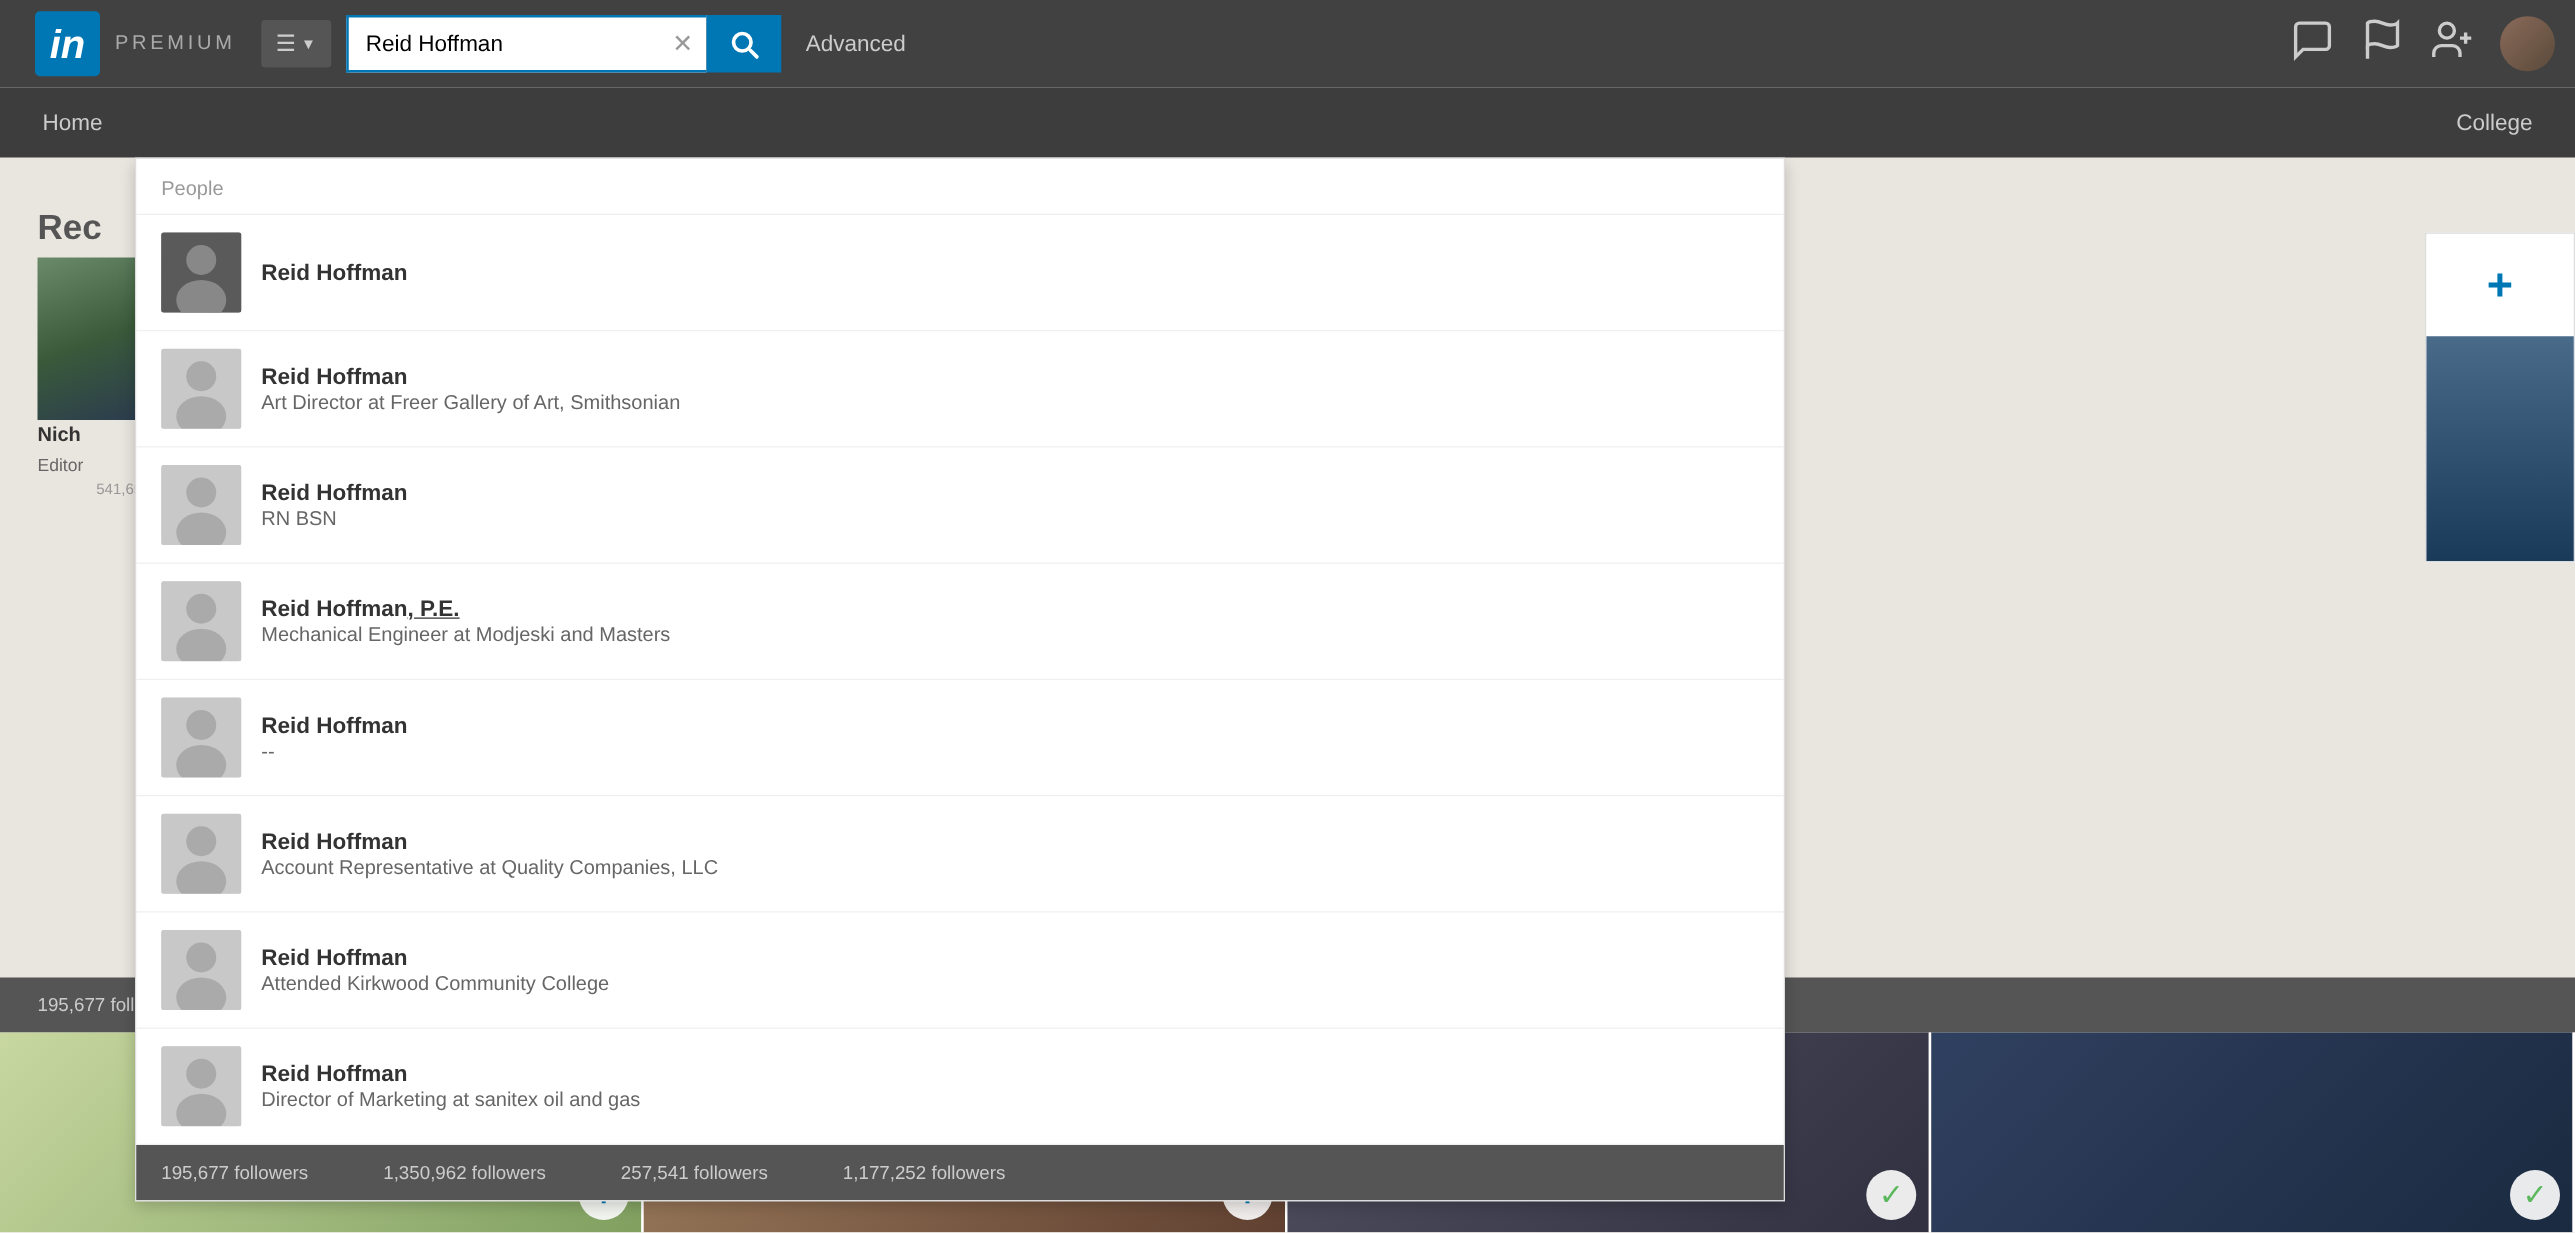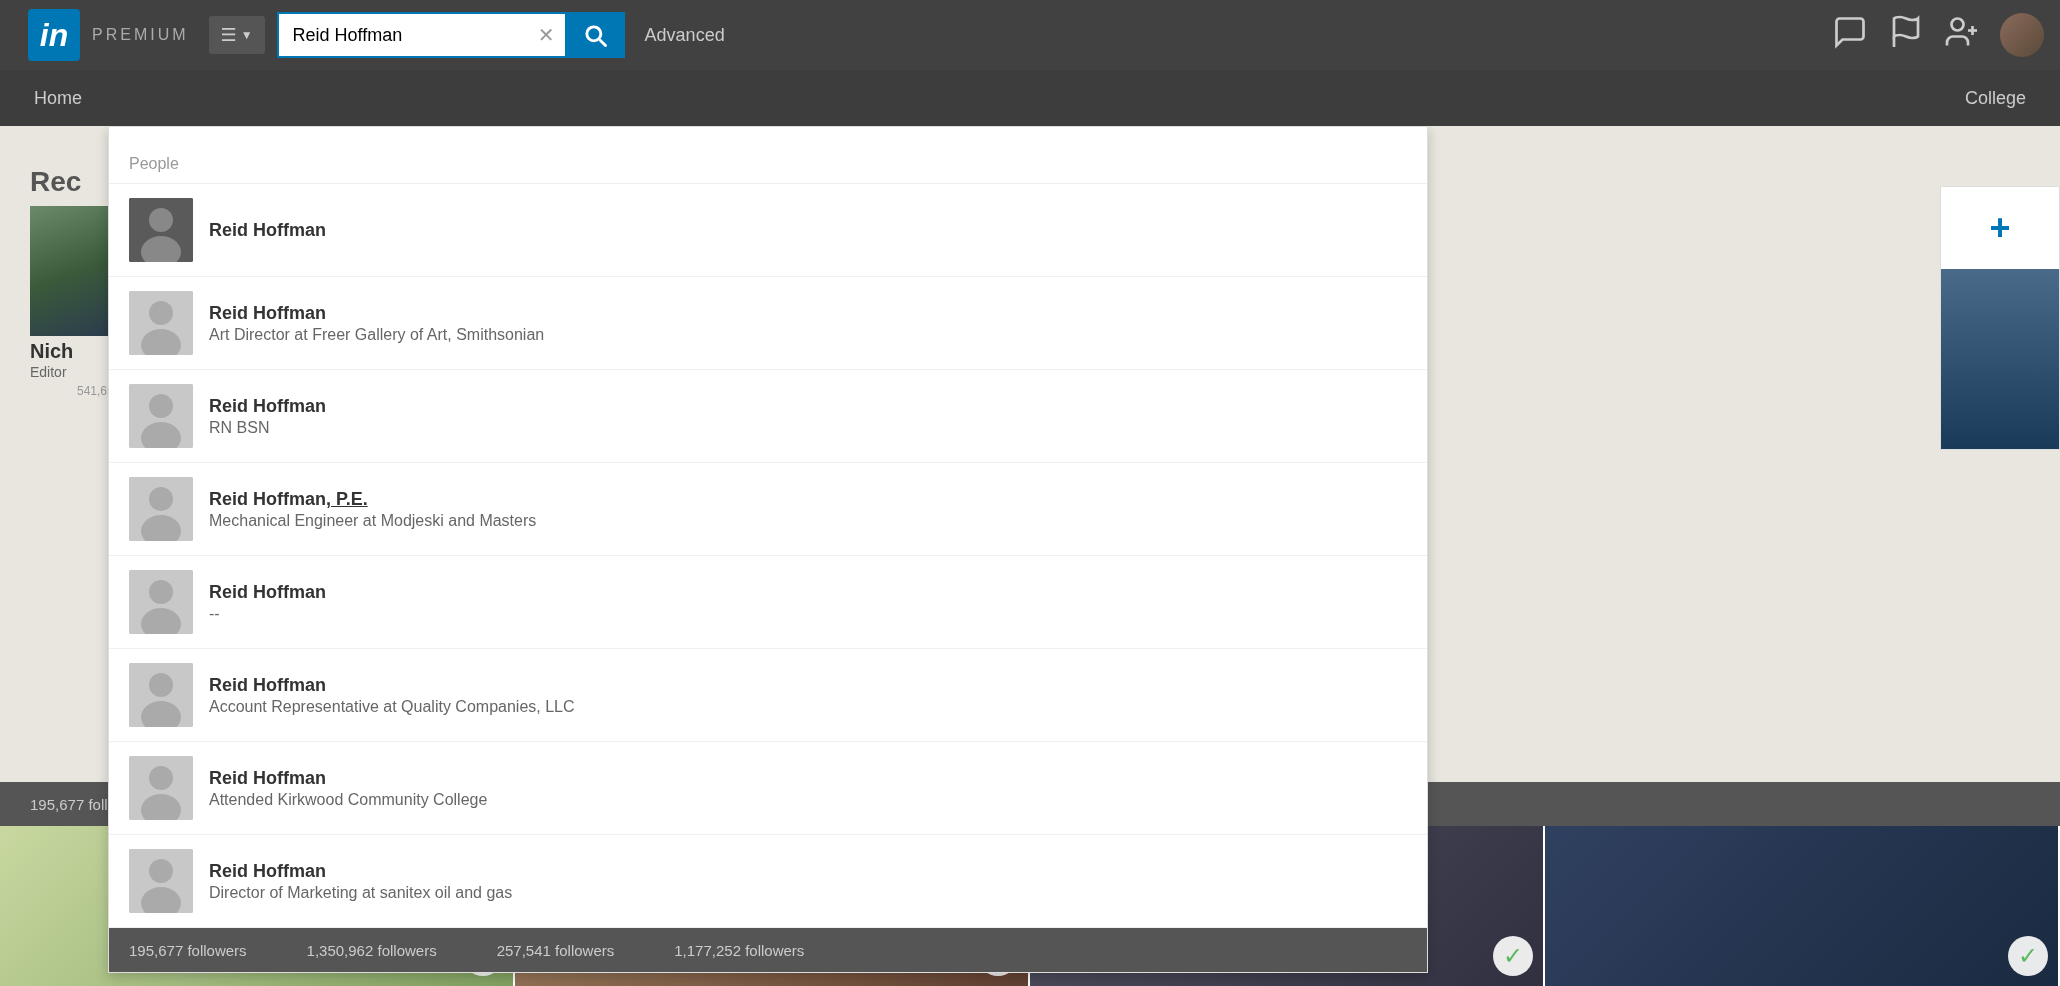--- a/index.html
+++ b/index.html
@@ -223,21 +223,21 @@
       top: 0;
       left: 108px;
       width: 1320px;
       background: white;
       border: 1px solid #ddd;
       box-shadow: 0 4px 12px rgba(0,0,0,0.2);
       z-index: 200;
     }
 
     .dropdown-header {
-      padding: 28px 20px 10px 20px;
+      padding: 16px 20px 10px 20px;
       border-bottom: 1px solid #eee;
     }
     .dropdown-category {
       font-size: 16px;
       color: #999;
       font-weight: normal;
     }
 
     .suggestion-item {
       display: flex;
@@ -363,21 +363,21 @@
   <span class="subnav-item">College</span>
 </div>
 
 <div class="main-bg">
 
   <div style="position:absolute; left:30px; top:40px; color:#555; font-size:28px; font-weight:bold;">
     <span>Rec</span>
   </div>
 
   <div style="position:absolute; left:30px; top:80px; width:100px; height:130px; background: linear-gradient(160deg, #6a8a6a, #3a5a3a, #2a3a50);"></div>
-  <div style="position:absolute; left:30px; top:214px; font-size:20px; font-weight:bold; color:#333;">Nich</div>
+  <div style="position:absolute; left:30px; top:214px; font-size:16px; font-weight:bold; color:#333;">Nich</div>
   <div style="position:absolute; left:30px; top:238px; font-size:14px; color:#666;">Editor</div>
   <div style="position:absolute; left:30px; top:258px; font-size:12px; color:#999;margin-left:47px;">541,65</div>
 
   <div class="right-partial">
     <div class="right-add">+</div>
     <div class="right-img"></div>
   </div>
 
   <div class="followers-bar">
     <span class="follower-stat">195,677 followers</span>

